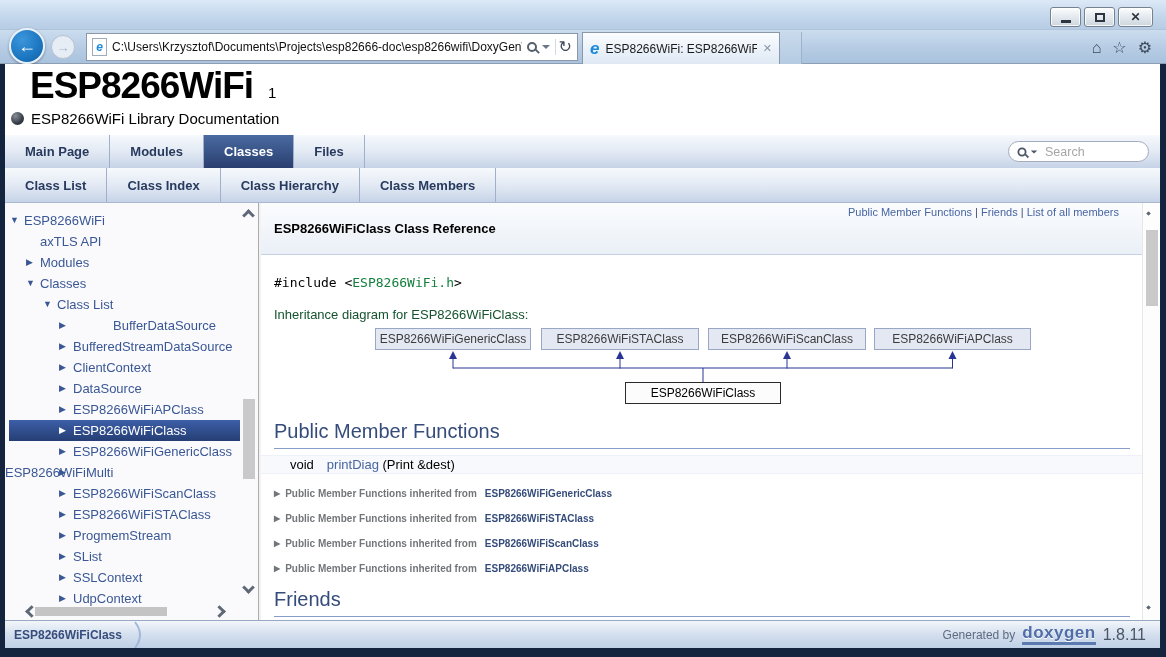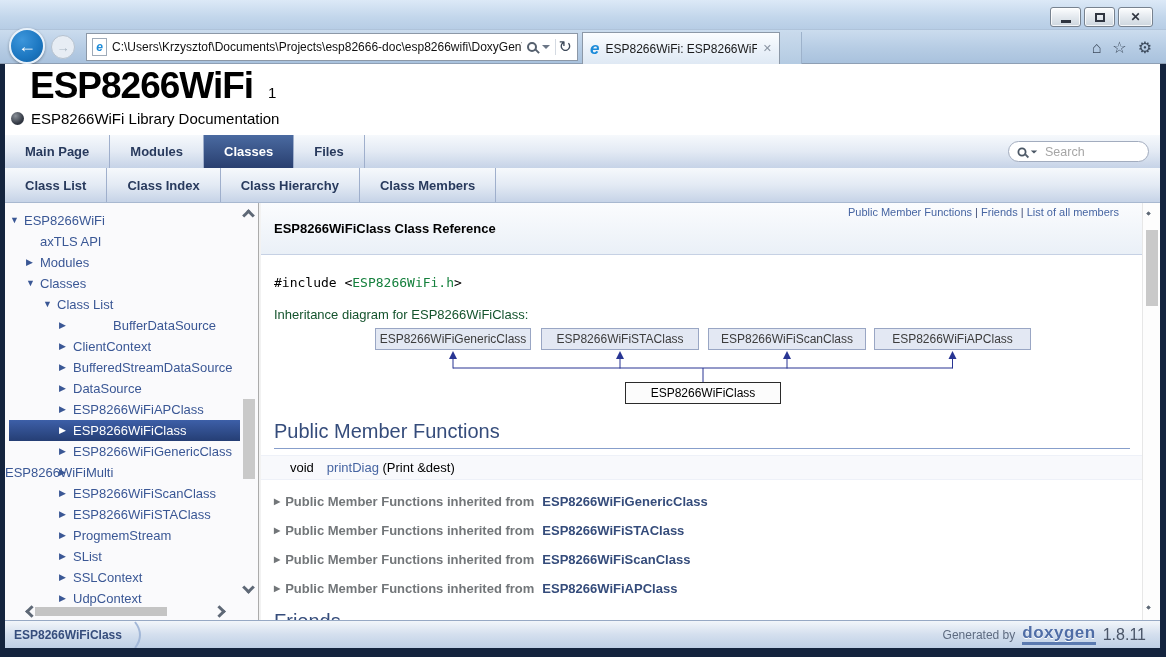--- a/index.html
+++ b/index.html
@@ -158,26 +158,26 @@
   .diagram { position: relative; margin-top: 6px; height: 78px; width: 881px; }
   .dgm-box { position: absolute; height: 22px; border: 1px solid #99A6C4; background: #E3E8F3;
     font-size: 12px; color: #3C3C3C; text-align: center; line-height: 20px; top: 0; white-space: nowrap; overflow: hidden; }
   .dgm-box.child { background: #FCFCFC; border: 1px solid #2B2B2B; top: 54px; color: #000; }
   .dgm-svg { position: absolute; left: 0; top: 0; }
 
   h2.groupheader { margin: 14px 12px 0 13px; font-size: 20px; font-weight: 400; color: #354C7B;
     border-bottom: 1px solid #879ECB; padding-bottom: 5px; }
 
   .member-row { margin-top: 6px; background: #F8F9FC; border-top: 1px solid #EEF1F8;
-    border-bottom: 1px solid #EEF1F8; height: 25px; display: flex; align-items: center; font-size: 13px; }
+    border-bottom: 1px solid #EEF1F8; height: 19px; display: flex; align-items: center; font-size: 13px; }
   .member-row .mtype { margin-left: 29px; color: #000; }
   .member-row .mname { margin-left: 13px; color: #4665A2; }
   .member-row .margs { color: #000; white-space: pre; }
 
-  .inherit-row { margin: 14px 0 14px 13px; font-size: 13px; font-weight: bold; color: #727679;
+  .inherit-row { margin: 14px 0 14px 13px; font-size: 10px; font-weight: bold; color: #727679;
     display: flex; align-items: center; gap: 5px; }
   .inherit-row .ih-arrow { font-size: 8px; color: #727679; }
   .inherit-row .ih-arrow::before { content: "▶"; }
   .inherit-row .ih-class { color: #354C7B; margin-left: 3px; }
 
   
   .navpath { position: absolute; left: 0; right: 0; bottom: 0; height: 28px;
     background: linear-gradient(#F2F6FA, #D4DfEE 50%, #BFD0E6); border-top: 1px solid #97A9C4;
     display: flex; align-items: center; }
   .crumb { margin-left: 9px; font-size: 12px; font-weight: bold; color: #364D7C; }
@@ -303,25 +303,25 @@
             <div class="tree-item">
               <span class="arrow-ic down" style="left: 38px;"></span>
               <span class="lbl" style="margin-left: 52px;">Class List</span>
             </div>
             <div class="tree-item">
               <span class="arrow-ic right" style="left: 54px;"></span>
               <span class="lbl" style="margin-left: 108px;">BufferDataSource</span>
             </div>
             <div class="tree-item">
               <span class="arrow-ic right" style="left: 54px;"></span>
+              <span class="lbl" style="margin-left: 68px;">BufferedStreamDataSource</span>
+            </div>
+            <div class="tree-item">
+              <span class="arrow-ic right" style="left: 54px;"></span>
               <span class="lbl" style="margin-left: 68px;">ClientContext</span>
-            </div>
-            <div class="tree-item">
-              <span class="arrow-ic right" style="left: 54px;"></span>
-              <span class="lbl" style="margin-left: 68px;">BufferedStreamDataSource</span>
             </div>
             <div class="tree-item">
               <span class="arrow-ic right" style="left: 54px;"></span>
               <span class="lbl" style="margin-left: 68px;">DataSource</span>
             </div>
             <div class="tree-item">
               <span class="arrow-ic right" style="left: 54px;"></span>
               <span class="lbl" style="margin-left: 68px;">ESP8266WiFiAPClass</span>
             </div>
             <div class="tree-item selected">

